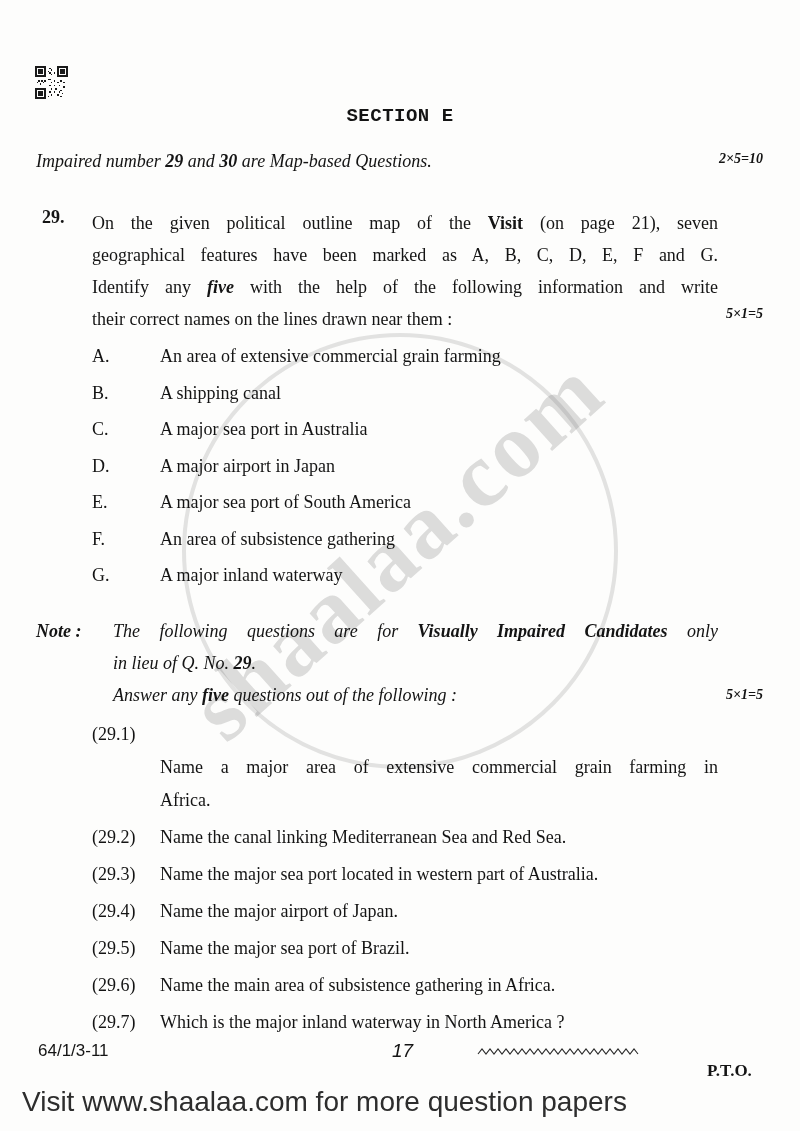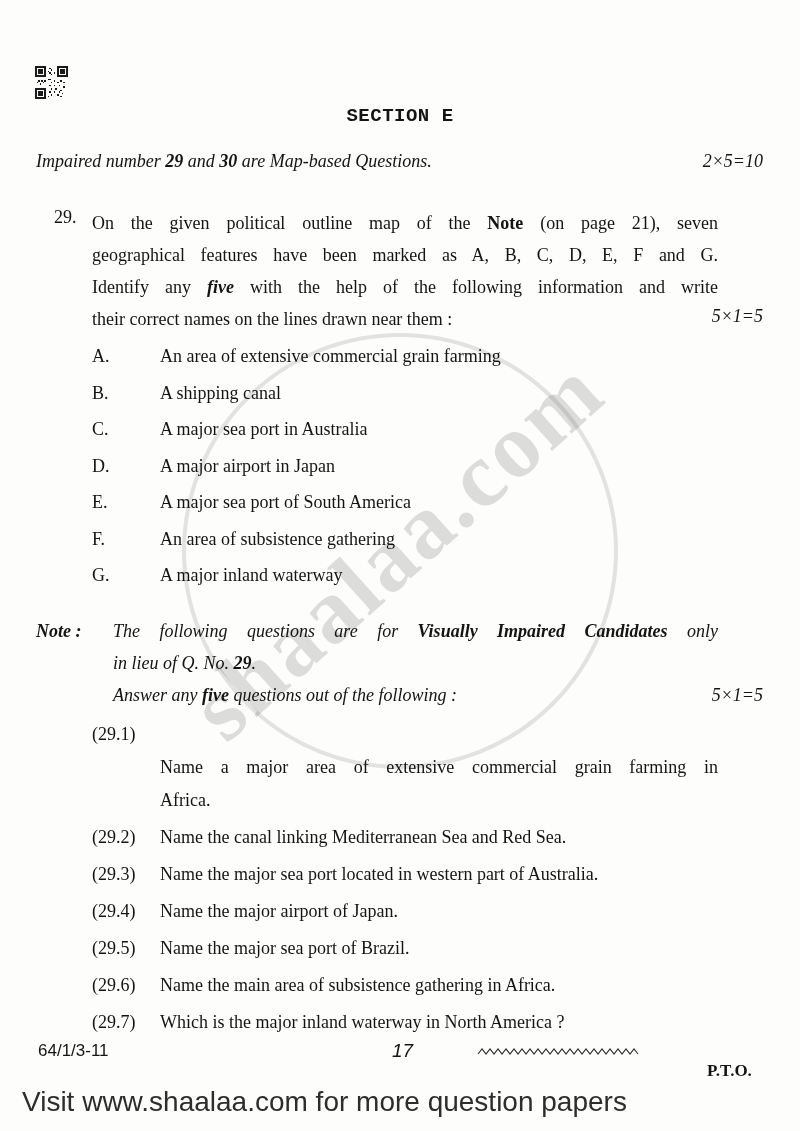--- a/index.html
+++ b/index.html
@@ -26,24 +26,24 @@
   .section-title{
     position:absolute;left:0;top:105px;width:800px;text-align:center;
     font-weight:bold;font-size:19px;letter-spacing:0.5px;font-family:Liberation Mono, monospace;
   }
   .intro-row{
     position:absolute;left:36px;top:151px;width:727px;
     display:flex;justify-content:space-between;
     font-style:italic;font-size:18px;
   }
   .b{font-weight:bold;}
-  .marks{font-style:italic;font-size:18px;white-space:nowrap;}
+  .marks{font-style:italic;font-size:14px;white-space:nowrap;font-weight:bold;}
   
   .q29{position:absolute;left:38px;top:207px;width:725px;}
-  .q29-num{position:absolute;left:16px;top:0;font-weight:normal;font-size:18px;}
+  .q29-num{position:absolute;left:4px;top:0;font-weight:bold;font-size:18px;}
   .q29-body{margin-left:54px;width:626px;font-size:18px;line-height:32px;}
   .jline{text-align:justify;text-align-last:justify;}
   .q29-marks{position:absolute;right:0;top:99px;}
   .q29-items{margin-top:5px;}
   .item-row{display:flex;font-size:18px;line-height:33px;margin-bottom:3.5px;}
   .item-letter{width:68px;flex:0 0 68px;}
   
   .note{position:absolute;left:36px;top:615px;width:727px;font-style:italic;font-size:18px;line-height:32px;}
   .note-label{position:absolute;left:0;top:0;font-weight:bold;}
   .note-body{margin-left:77px;width:605px;}
@@ -125,21 +125,21 @@
     <div class="section-title">SECTION E</div>
 
     <div class="intro-row">
       <div><span>Impaired number </span><span class="b">29</span><span> and </span><span class="b">30</span><span> are Map-based Questions.</span></div>
       <div class="marks">2×5=10</div>
     </div>
 
     <div class="q29">
       <div class="q29-num">29.</div>
       <div class="q29-body">
-        <div class="jline"><span>On the given political outline map of the </span><span class="b">Note</span><span> (on page 21), seven</span></div>
+        <div class="jline"><span>On the given political outline map of the </span><span class="b">Visit</span><span> (on page 21), seven</span></div>
         <div class="jline">geographical features have been marked as A, B, C, D, E, F and G.</div>
         <div class="jline"><span>Identify any </span><span class="b" style="font-style:italic">five</span><span> with the help of the following information and write</span></div>
         <div>their correct names on the lines drawn near them :</div>
 
         <div class="q29-items">
           <div class="item-row">
               <span class="item-letter">A.</span>
               <span>An area of extensive commercial grain farming</span>
             </div>
           <div class="item-row">

